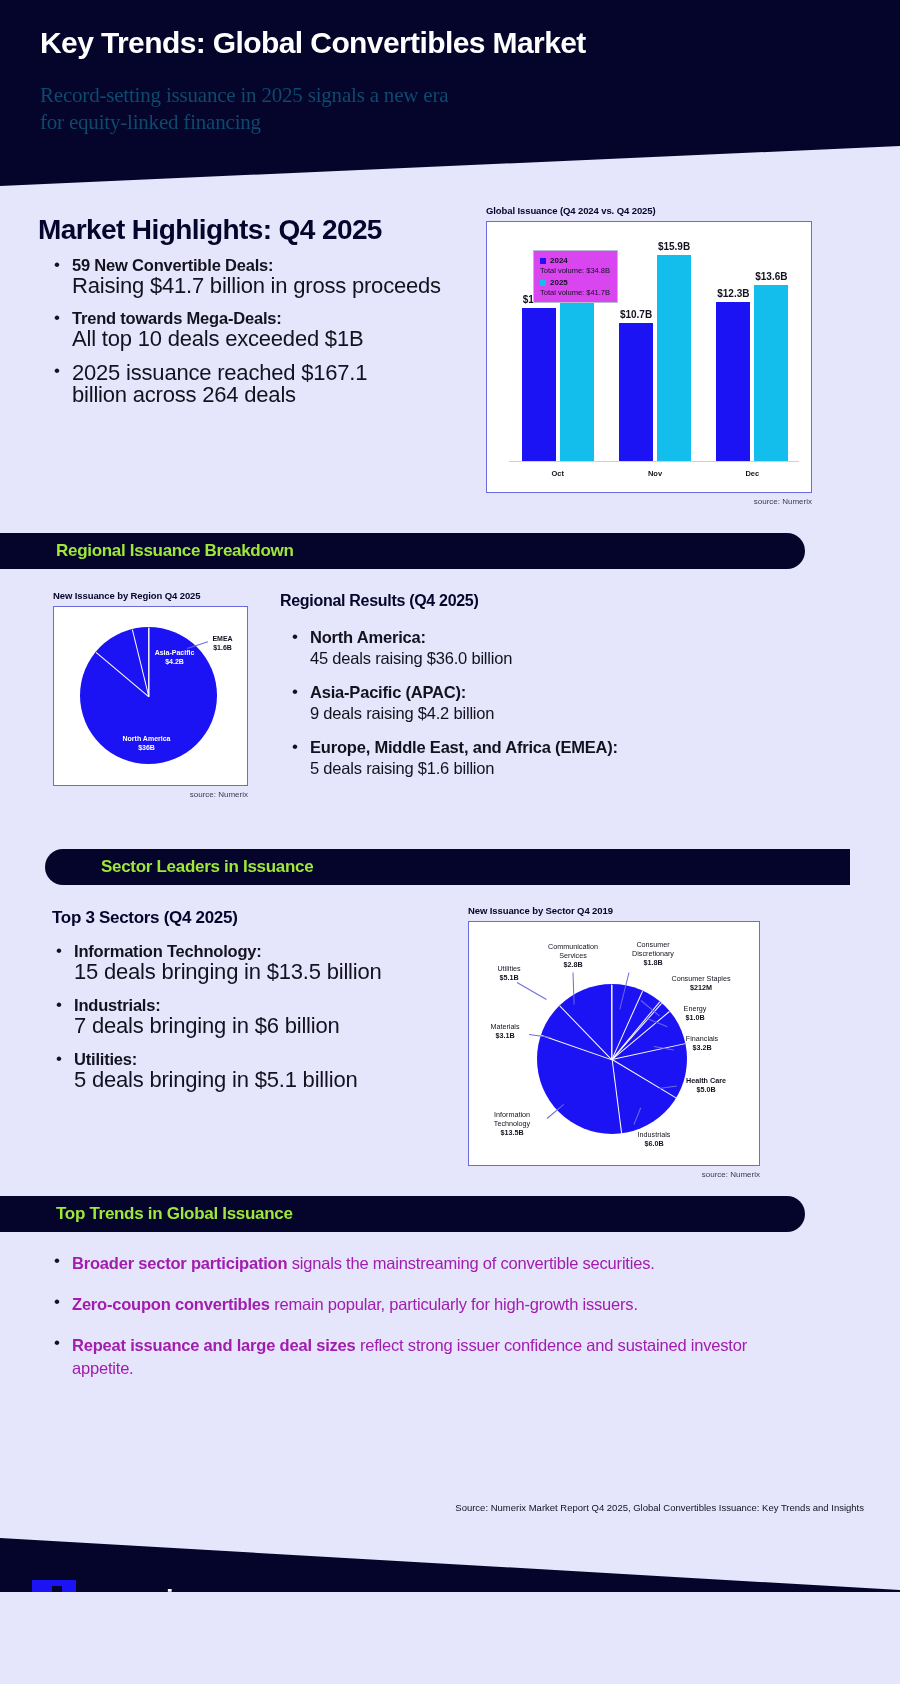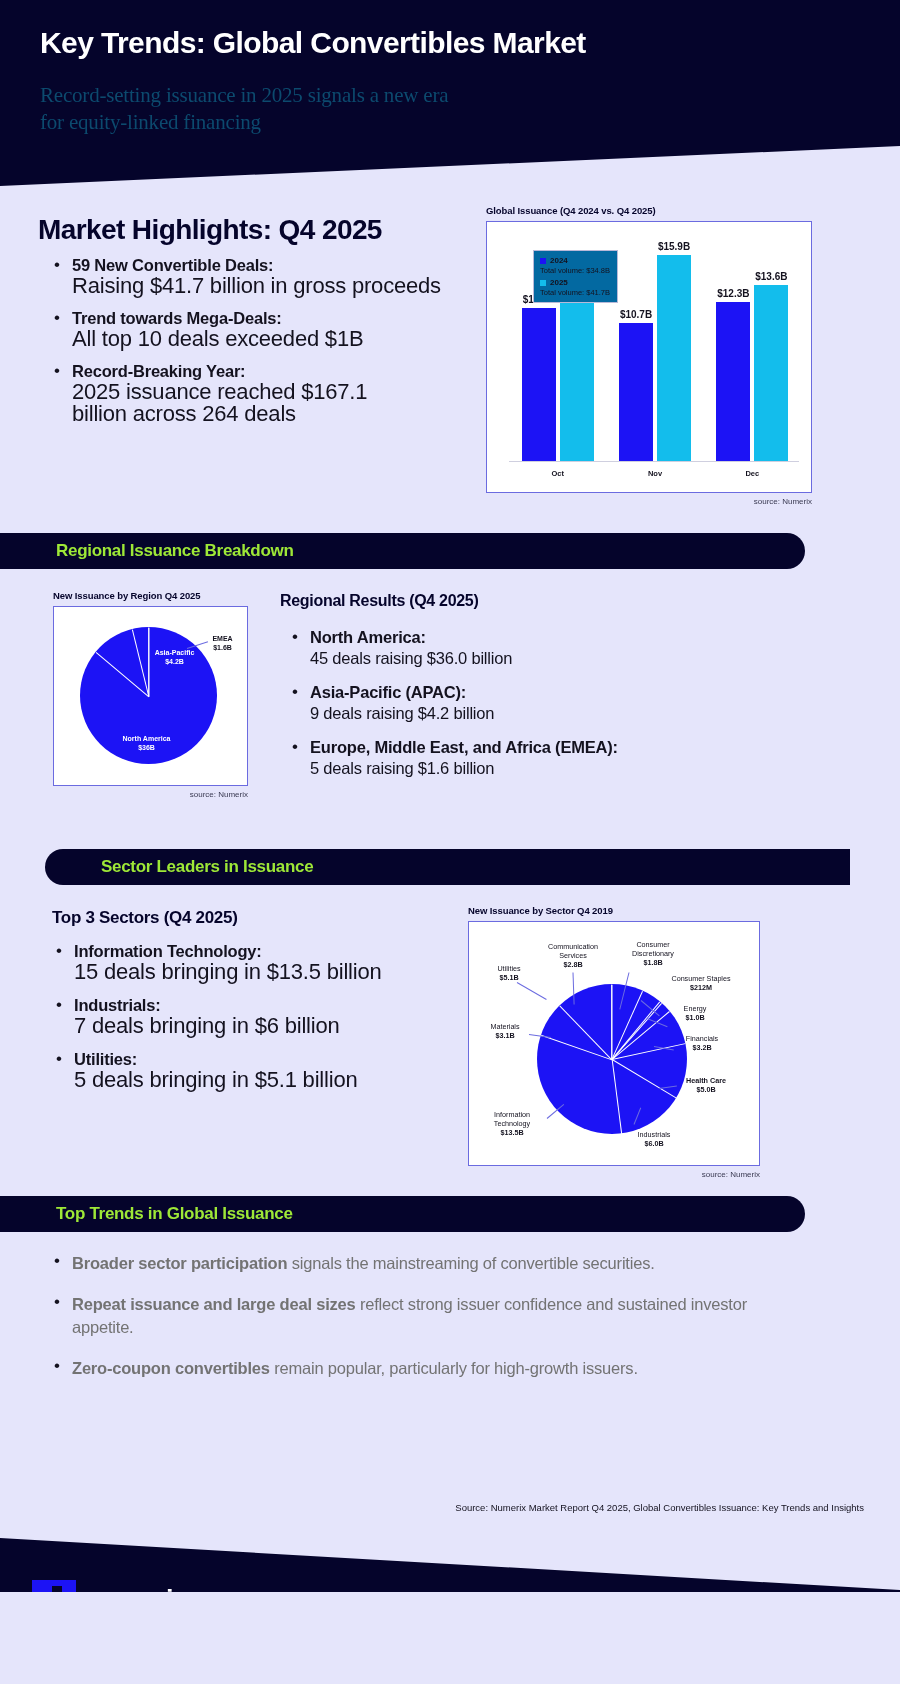--- a/index.html
+++ b/index.html
@@ -117,21 +117,21 @@
     width: 80px;
     text-align: center;
     font-size: 7.5px;
     font-weight: bold;
     color: #14121f;
   }
   .legend-box {
     position: absolute;
     left: 46px; top: 28px;
     border: 1px solid #b9b9d8;
-    background: #0369a1;
+    background: #d946ef;
     padding: 5px 7px 5px 6px;
   }
   .legend-row { display: flex; align-items: center; gap: 4px; }
   .legend-swatch { width: 6px; height: 6px; display: inline-block; }
   .legend-name { font-size: 8px; font-weight: bold; color: #14121f; }
   .legend-total { font-size: 7.5px; color: #14121f; margin: 1px 0 3px 0; }
 
   
   .banner {
     position: absolute;
@@ -187,21 +187,21 @@
 
   
   #sector-panel { position: absolute; left: 468px; top: 905px; width: 292px; }
   #sector-box { position: relative; width: 292px; height: 245px; }
   #sector-pie { width: 150px; height: 150px; left: 68px; top: 62px; background: #1c13f5; }
   .spie-lbl { position: absolute; font-size: 7.2px; font-weight: bold; line-height: 9px; color: #14121f; }
 
   
   #trends-list { position: absolute; left: 50px; top: 1252px; width: 700px; }
   #trends-list > li { margin-bottom: 18px; }
-  #trends-list .t-text { font-size: 16.5px; line-height: 23px; color: #737373; letter-spacing: -0.2px; }
+  #trends-list .t-text { font-size: 16.5px; line-height: 23px; color: #a21caf; letter-spacing: -0.2px; }
   #trends-list .t-text b { font-weight: bold; }
 
   
   #footer-source {
     position: absolute;
     right: 36px; top: 1502px;
     font-size: 9.5px;
     color: #14121f;
   }
   .footer {
@@ -253,21 +253,20 @@
   <ul class="bullets" id="highlights-list">
     <li>
       <div class="b-head">59 New Convertible Deals:</div>
       <div class="b-body">Raising $41.7 billion in gross proceeds</div>
     </li>
     <li>
       <div class="b-head">Trend towards Mega-Deals:</div>
       <div class="b-body">All top 10 deals exceeded $1B</div>
     </li>
     <li>
-      <div class="b-head">Record-Breaking Year:</div>
       <div class="b-body" style="width:300px">2025 issuance reached $167.1 billion across 264 deals</div>
     </li>
   </ul>
 
   <div id="bar-panel">
     <div class="panel-label">Global Issuance (Q4 2024 vs. Q4 2025)</div>
     <div class="chart-box" id="bar-box">
       <div class="bar-plot" id="bar-plot">
           <div class="bar-rect" style="left: 12.6667px; height: 153.737px; background: rgb(28, 19, 245);"></div>
           <div class="bar-val" style="left: -0.333333px; bottom: 156.737px;">$11.8B</div>
@@ -444,24 +443,24 @@
 
   <div class="banner" id="banner-trends">
     <span class="banner-text">Top Trends in Global Issuance</span>
   </div>
 
   <ul class="bullets" id="trends-list">
     <li>
         <div class="t-text"><b>Broader sector participation</b> signals the mainstreaming of convertible securities.</div>
       </li>
     <li>
+        <div class="t-text"><b>Zero-coupon convertibles</b> remain popular, particularly for high-growth issuers.</div>
+      </li>
+    <li>
         <div class="t-text"><b>Repeat issuance and large deal sizes</b> reflect strong issuer confidence and sustained investor appetite.</div>
-      </li>
-    <li>
-        <div class="t-text"><b>Zero-coupon convertibles</b> remain popular, particularly for high-growth issuers.</div>
       </li>
   </ul>
 
   <div id="footer-source">Source: Numerix Market Report Q4 2025, Global Convertibles Issuance: Key Trends and Insights</div>
   <div class="footer"></div>
   <div id="logo-mark"></div>
   <svg id="logo-glyph" viewBox="0 0 44 50">
     <path d="M6 44 L6 18 L20 30 L20 6 L30 6 L30 36 L16 24 L16 44 Z" fill="#05042b"></path>
   </svg>
   <div id="logo-word">numerix</div>

